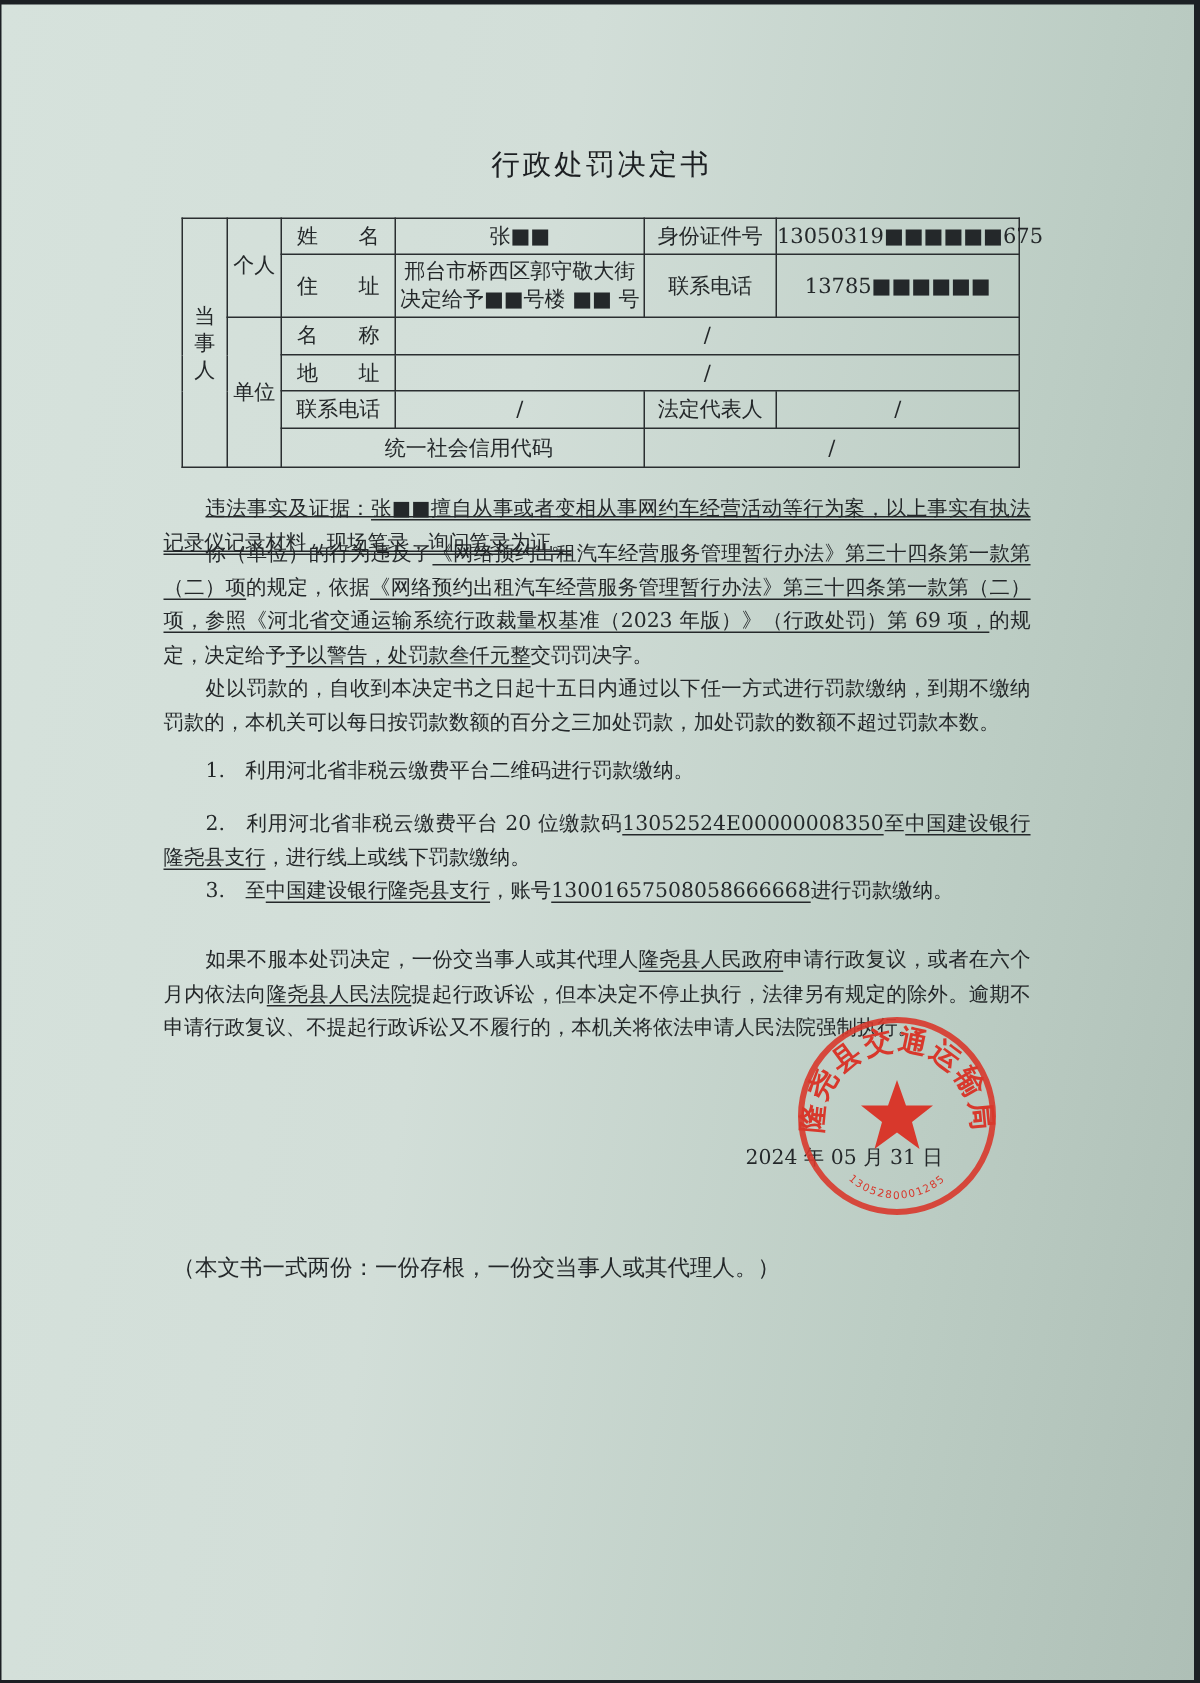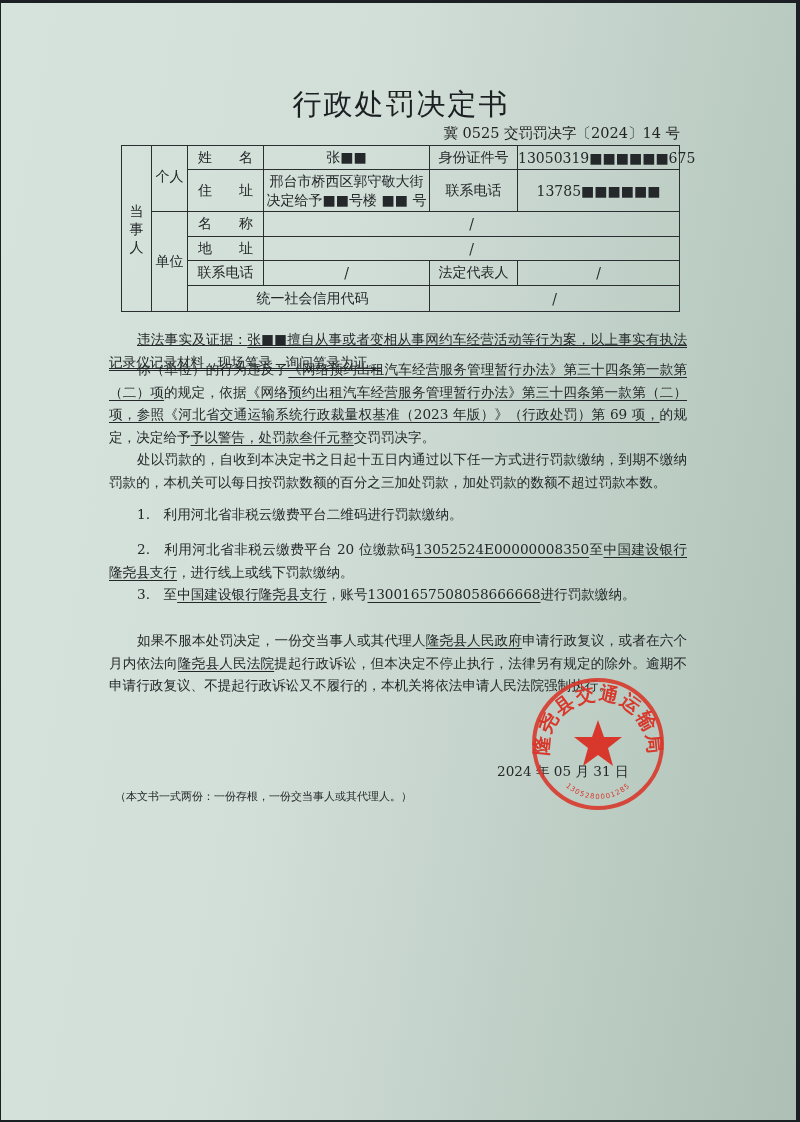--- a/index.html
+++ b/index.html
@@ -7,22 +7,22 @@
     width: 800px; height: 1122px; position: relative; overflow: hidden;
     background: #1c2024;
     font-family: "DejaVu Serif", "Liberation Serif", serif;
     color: #1f2326;
   }
   .paper {
     position: absolute; left: 1px; top: 3px; width: 795px; height: 1117px;
     background: linear-gradient(100deg, #d6e2dc 0%, #d2ded8 40%, #bccdc4 75%, #aebfb6 100%);
   }
   .title {
-    position: absolute; left: 0; width: 800px; top: 82px; text-align: center;
-    font-size: 29px; letter-spacing: 2px; font-family: "DejaVu Sans", sans-serif; color: #1c1f22;
+    position: absolute; left: 0; width: 800px; top: 94px; text-align: center;
+    font-size: 19px; letter-spacing: 2px; font-family: "DejaVu Sans", sans-serif; color: #1c1f22;
   }
   .docno {
     position: absolute; right: 116px; top: 121px; font-size: 14.5px; color: #222;
   }
   table.party {
     position: absolute; left: 120px; top: 142px; width: 558px;
     border-collapse: collapse; font-size: 14px; table-layout: fixed;
   }
   table.party td {
     border: 1.5px solid #2a2e30; text-align: center; vertical-align: middle;
@@ -32,29 +32,28 @@
   .para {
     position: absolute; left: 108px; width: 578px; font-size: 13.6px; line-height: 22.5px;
     color: #24282a; text-align: justify;
   }
   .u { text-decoration: underline; text-underline-offset: 3px; }
   .indent { text-indent: 28px; }
   .stamp {
     position: absolute; left: 528px; top: 672px; width: 138px; height: 138px;
   }
   .date { position: absolute; left: 496px; top: 760px; font-size: 13.6px; color: #24282a; }
-  .footnote { position: absolute; left: 114px; top: 786px; font-size: 11px; color: #24282a; }
+  .footnote { position: absolute; left: 114px; top: 833px; font-size: 15px; color: #24282a; }
 </style>
 </head>
 <body>
 
 <div class="paper">
 
   <div class="title">行政处罚决定书</div>
-  <div class="docno">冀 0525 交罚罚决字〔2024〕14 号</div>
 
   <table class="party">
     <colgroup>
       <col style="width:30px">
         <col style="width:36px">
         <col style="width:76px">
       <col style="width:166px">
         <col style="width:88px">
         <col style="width:162px">
     </colgroup>

